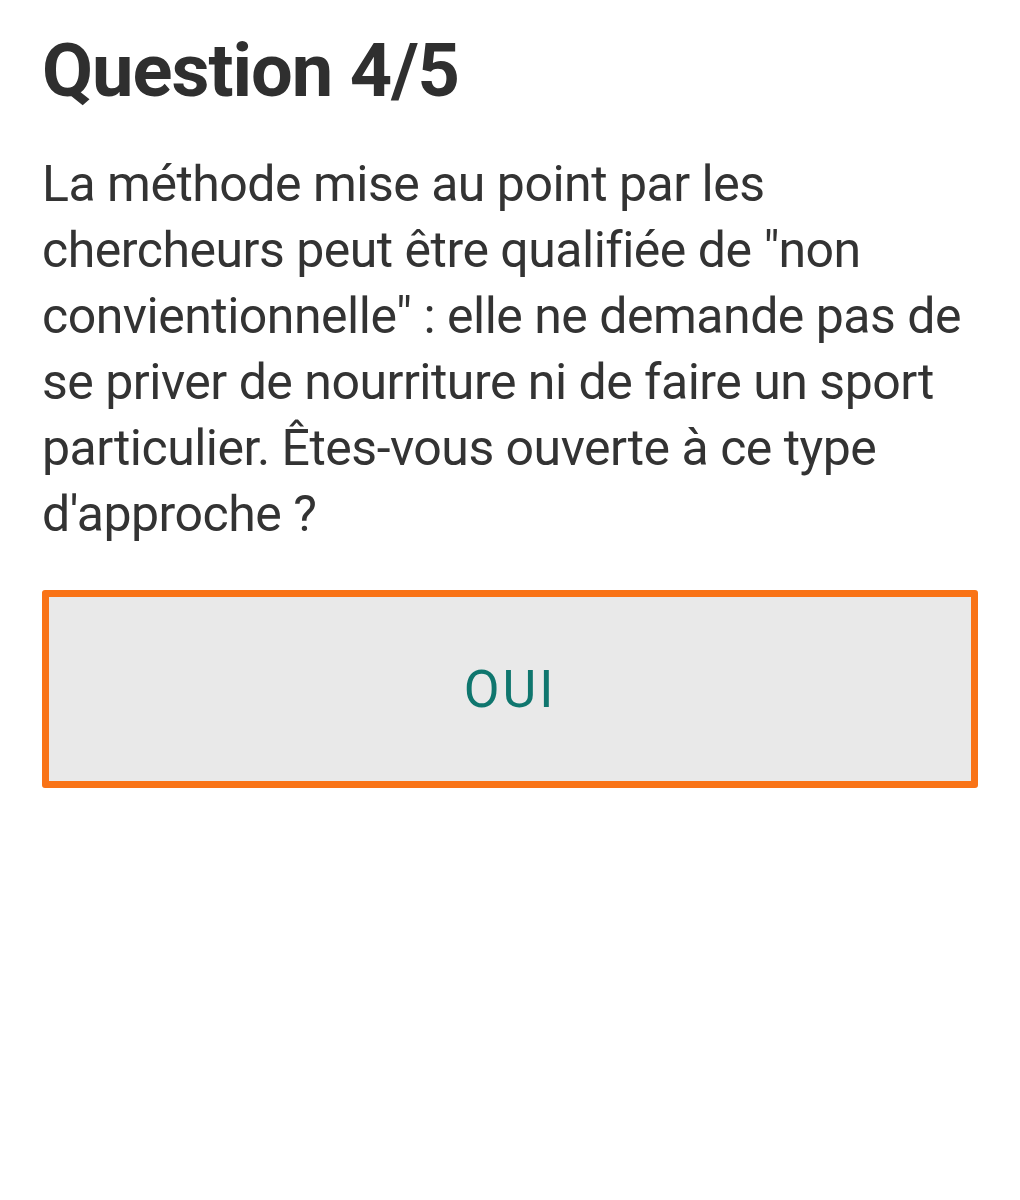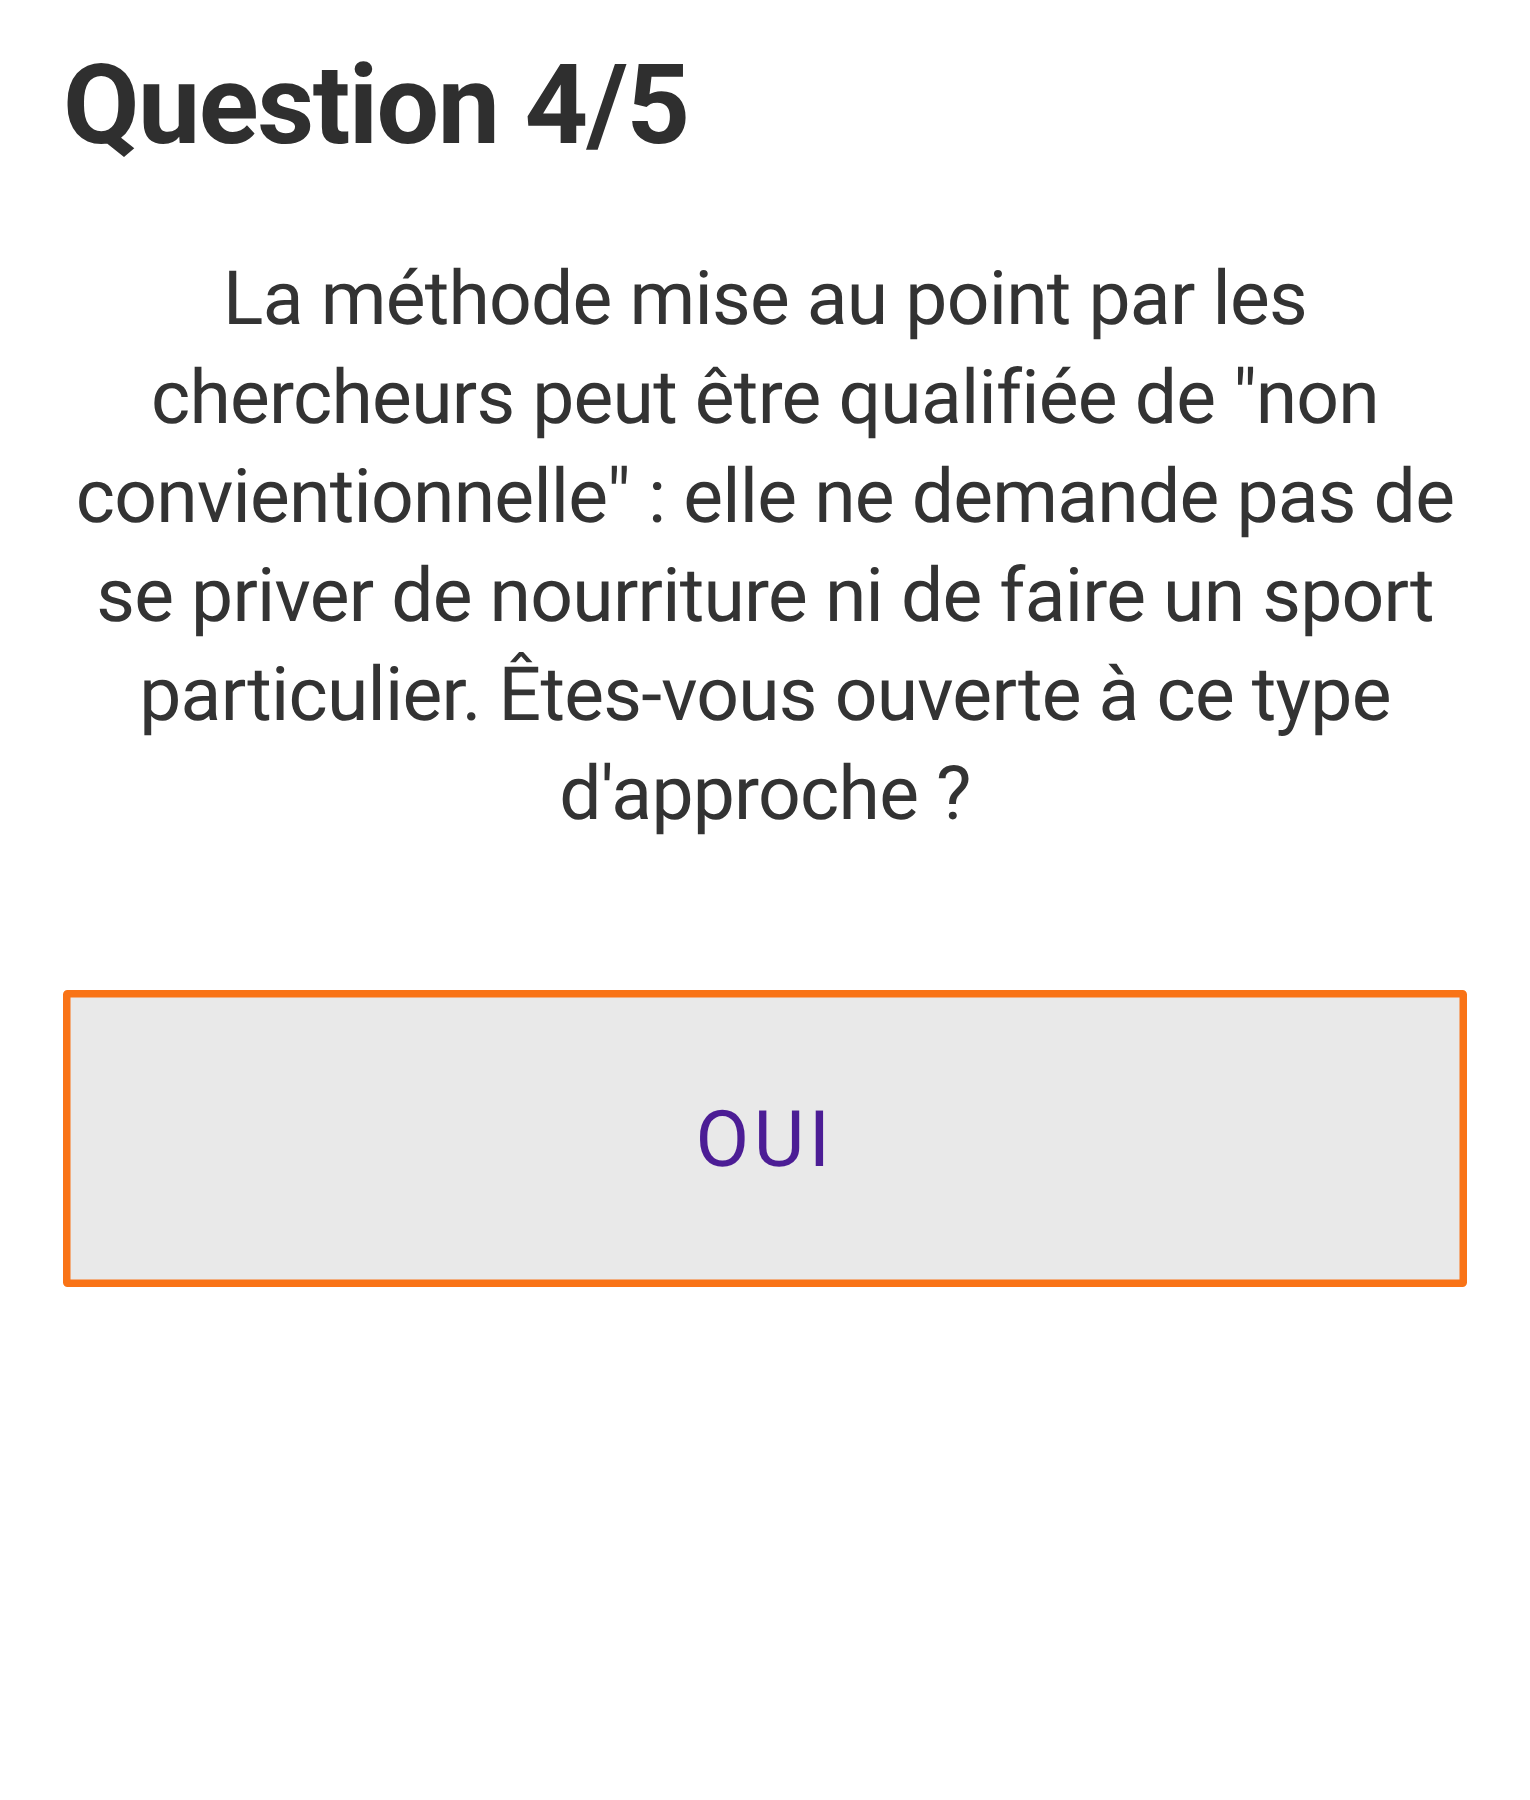--- a/index.html
+++ b/index.html
@@ -12,46 +12,45 @@
       background: #ffffff;
       width: 1020px;
       height: 1200px;
       padding: 30px 42px;
     }
     .question-title {
       font-size: 74px;
       font-weight: 700;
       color: #2f2f2f;
       letter-spacing: -1px;
-      margin-bottom: 56px;
+      margin-bottom: 40px;
       line-height: 1.1;
     }
     .question-text {
       font-size: 50px;
       font-weight: 400;
       color: #333333;
       line-height: 1.32;
-      margin-bottom: 97px;
+      margin-bottom: 43px;
       letter-spacing: -0.5px;
-      text-align: center;
     }
     .answer-buttons {
       display: flex;
       flex-direction: column;
       gap: 12px;
     }
     .answer-button {
       width: 100%;
       height: 198px;
       background: #e9e9e9;
-      border: 5px solid #f97316;
+      border: 7px solid #f97316;
       border-radius: 3px;
       font-size: 52px;
       font-weight: 400;
-      color: #4c1d95;
+      color: #0f766e;
       letter-spacing: 3px;
       cursor: pointer;
       display: flex;
       align-items: center;
       justify-content: center;
       font-family: inherit;
     }
   </style>
 </head>
 <body>

